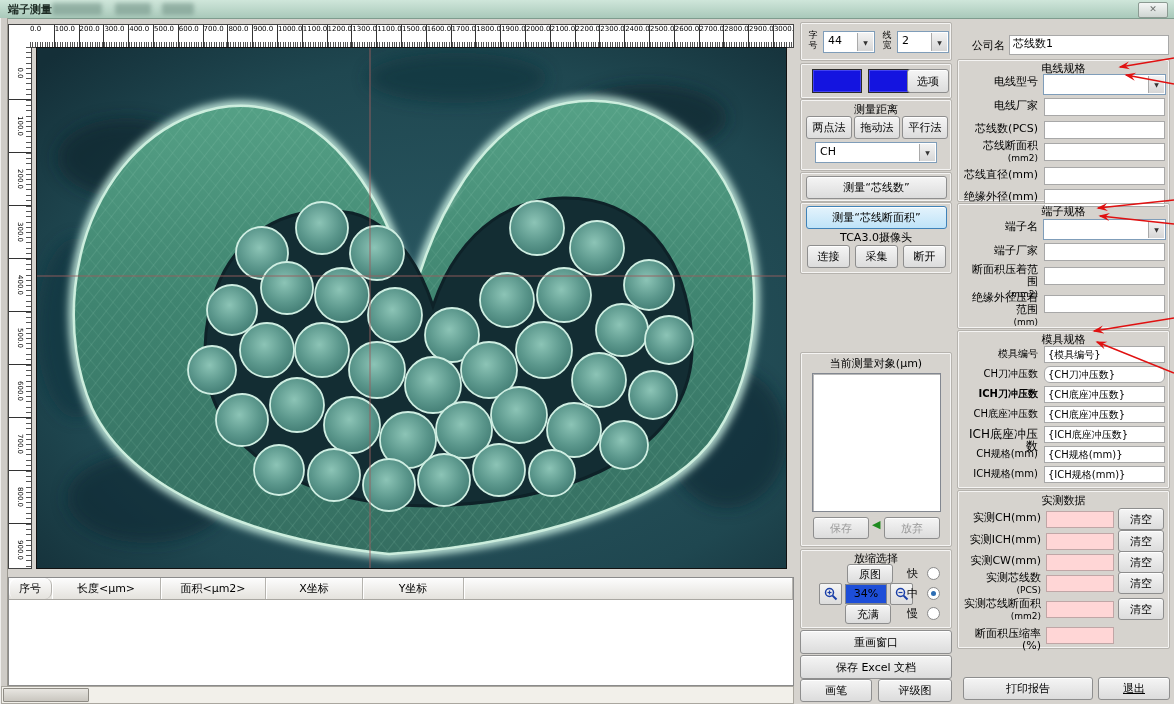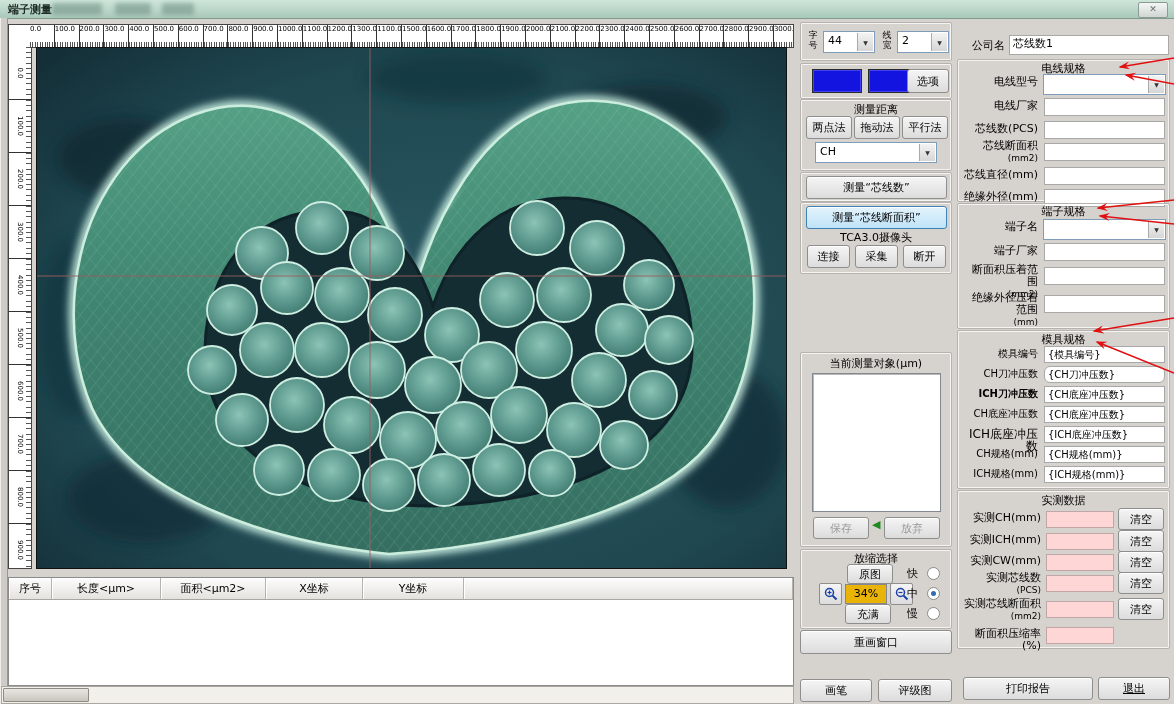--- a/index.html
+++ b/index.html
@@ -236,21 +236,21 @@
           <circle cx="515" cy="425" r="23" fill="url(#strandGrad)" stroke="#cfeee2" stroke-width="1.8"></circle>
         </g>
 
       <line id="ch-v" x1="333" y1="0" x2="333" y2="520" stroke="#9a5f5f" stroke-width="1" opacity="0.9"></line>
       <line id="ch-h" x1="0" y1="228" x2="749" y2="228" stroke="#9a5f5f" stroke-width="1" opacity="0.9"></line>
     </svg>
   </div>
 
   <div id="table">
     <div id="thead">
-        <div class="th" style="flex: 0 0 42px;">序号</div>
+        <div class="th" style="flex: 0 0 42px; border-radius: 7px;">序号</div>
         <div class="th" style="flex: 0 0 108px;">长度&lt;μm&gt;</div>
         <div class="th" style="flex: 0 0 104px;">面积&lt;μm2&gt;</div>
         <div class="th" style="flex: 0 0 96px;">X坐标</div>
         <div class="th" style="flex: 0 0 100px;">Y坐标</div>
         <div class="th" style="flex: 0 0 328px;"></div>
       </div>
     <div style="height:85px;background:#fff;"></div>
   </div>
   <div id="hscroll">
     <div id="hthumb"></div>
@@ -310,38 +310,39 @@
     <div class="gtitle" style="top:1px;">放缩选择</div>
     <div class="btn" style="left:46px;top:14px;width:44px;height:18px;">原图</div>
     <div class="magbtn" style="left:18px;top:33px;">
       <svg width="14" height="14" viewBox="0 0 14 14">
           <circle cx="5.5" cy="5.5" r="4" fill="none" stroke="#1a3fa8" stroke-width="1.5"></circle>
           <line x1="8.6" y1="8.6" x2="12.5" y2="12.5" stroke="#1a3fa8" stroke-width="2"></line>
           <line x1="3.5" y1="5.5" x2="7.5" y2="5.5" stroke="#1a3fa8" stroke-width="1.2"></line>
           <line x1="5.5" y1="3.5" x2="5.5" y2="7.5" stroke="#1a3fa8" stroke-width="1.2"></line>
         </svg>
     </div>
-    <div style="position:absolute;left:44px;top:34px;width:40px;height:18px;background:#eab308;border:1px solid #828790;text-align:center;line-height:18px;font-size:11px;">34%</div>
+    <div style="position:absolute;left:44px;top:34px;width:40px;height:18px;background:#1d4ed8;border:1px solid #828790;text-align:center;line-height:18px;font-size:11px;">34%</div>
     <div class="magbtn" style="left:89px;top:33px;">
       <svg width="14" height="14" viewBox="0 0 14 14">
           <circle cx="5.5" cy="5.5" r="4" fill="none" stroke="#1a3fa8" stroke-width="1.5"></circle>
           <line x1="8.6" y1="8.6" x2="12.5" y2="12.5" stroke="#1a3fa8" stroke-width="2"></line>
           <line x1="3.5" y1="5.5" x2="7.5" y2="5.5" stroke="#1a3fa8" stroke-width="1.2"></line>
         </svg>
     </div>
     <div class="btn" style="left:44px;top:54px;width:44px;height:18px;">充满</div>
     <span class="rlabel" style="left:106px;top:16px;">快</span>
     <span class="radio" style="left:126px;top:17px;"></span>
     <span class="rlabel" style="left:106px;top:36px;">中</span>
     <span class="radio on" style="left:126px;top:37px;"></span>
     <span class="rlabel" style="left:106px;top:56px;">慢</span>
     <span class="radio" style="left:126px;top:57px;"></span>
   </div>
 
   <div class="btn" style="left:800px;top:630px;width:150px;height:22px;">重画窗口</div>
+  <div class="btn" style="left:800px;top:655px;width:150px;height:22px;">保存 Excel 文档</div>
   <div class="btn" style="left:800px;top:679px;width:70px;height:21px;">画笔</div>
   <div class="btn" style="left:878px;top:679px;width:72px;height:21px;">评级图</div>
 
   <span class="flabel" style="left:960px;top:40px;width:45px;">公司名</span>
   <div class="tinput" style="left:1009px;top:35px;width:152px;height:18px;font-size:11px;">芯线数1</div>
 
   <div class="mframe" style="left:957px;top:59px;width:211px;height:141px;">
     <div class="gtitle" style="top:1px;">电线规格</div>
     <div id="wire-fields">
         <div class="flabel" style="left: 5px; top: 16px; width: 75px;"><span>电线型号</span><br><span class="sub"></span></div>

